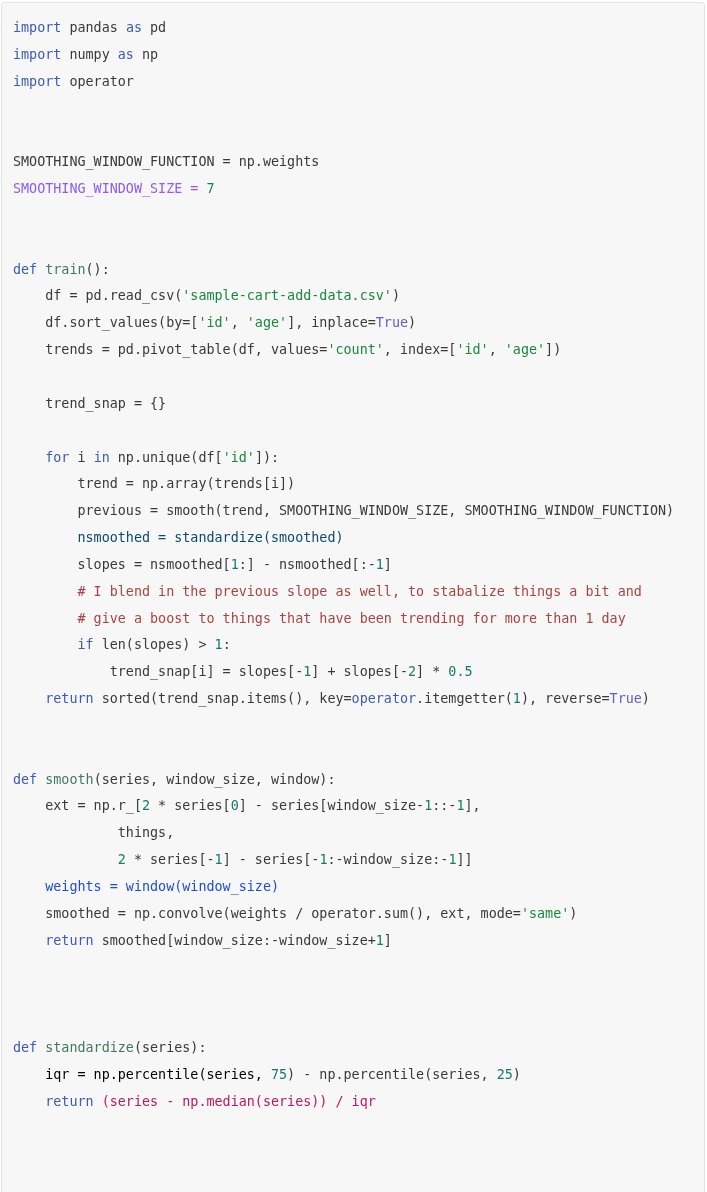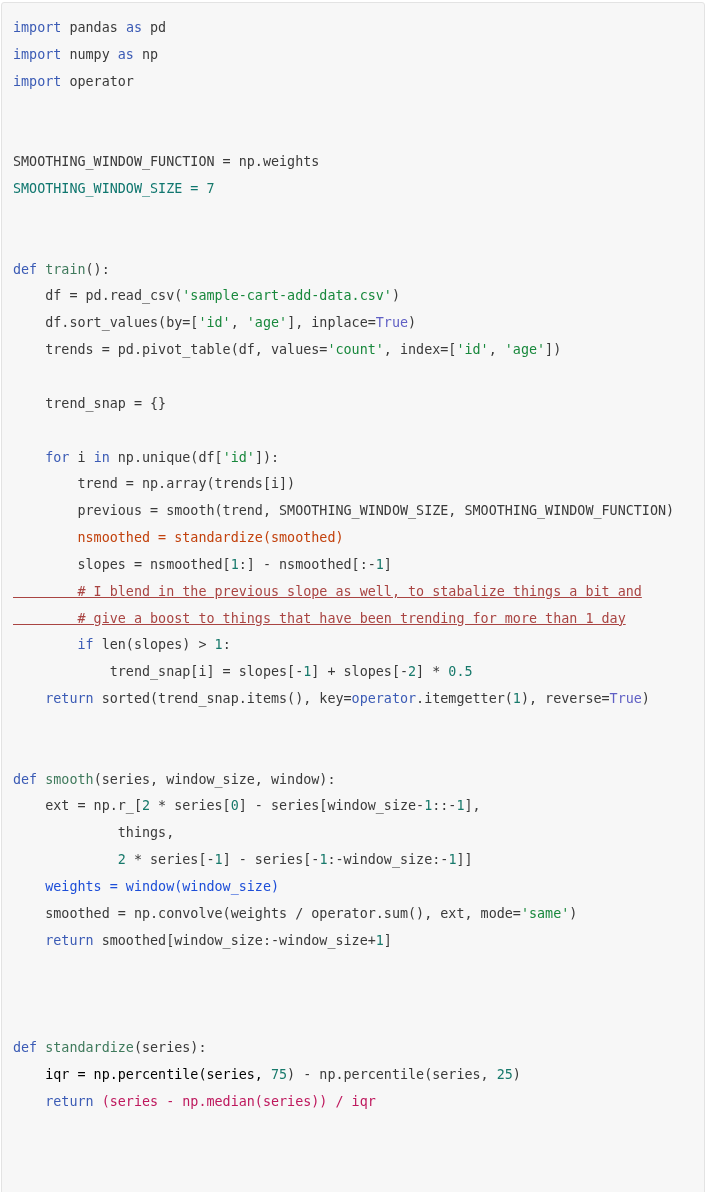--- a/index.html
+++ b/index.html
@@ -32,50 +32,50 @@
     font-size: 13.4px;
     line-height: 26.85px;
     color: #3a3a3a;
     white-space: pre;
     tab-size: 4;
     letter-spacing: 0;
   }
   .k   { color: #3b5bb5; }            
   .kc  { color: #5f5fc4; }            
   .s   { color: #18883c; }            
-  .c   { color: #a94442; text-decoration: underline; }            
+  .c   { color: #a94442; }            
   .n   { color: #17796b; }            
   .fn  { color: #3f7a5c; }            
   .mod { color: #3b5bb5; }            
   .p   { color: #3a3a3a; }            
 </style>
 </head>
 <body>
 
 <div id="code-block" style="background: rgb(247, 247, 247); border-color: rgb(227, 227, 227);">
   <pre class="code" id="code-text" style="color: rgb(58, 58, 58);"><span><span class="k" style="color: rgb(59, 91, 181);">import</span><span class="p" style="color: rgb(58, 58, 58);"> pandas </span><span class="k" style="color: rgb(59, 91, 181);">as</span><span class="p" style="color: rgb(58, 58, 58);"> pd</span></span>
 <span><span class="k" style="color: rgb(59, 91, 181);">import</span><span class="p" style="color: rgb(58, 58, 58);"> numpy </span><span class="k" style="color: rgb(59, 91, 181);">as</span><span class="p" style="color: rgb(58, 58, 58);"> np</span></span>
 <span><span class="k" style="color: rgb(59, 91, 181);">import</span><span class="p" style="color: rgb(58, 58, 58);"> operator</span></span>
 <span></span>
 <span></span>
 <span><span class="p" style="color: rgb(58, 58, 58);">SMOOTHING_WINDOW_FUNCTION = np.weights</span></span>
-<span><span class="p" style="color: #0f766e;">SMOOTHING_WINDOW_SIZE = </span><span class="n" style="color: rgb(23, 121, 107);">7</span></span>
+<span><span class="p" style="color: #8b5cf6;">SMOOTHING_WINDOW_SIZE = </span><span class="n" style="color: rgb(23, 121, 107);">7</span></span>
 <span></span>
 <span></span>
 <span><span class="k" style="color: rgb(59, 91, 181);">def</span><span class="p" style="color: rgb(58, 58, 58);"> </span><span class="fn" style="color: rgb(63, 122, 92);">train</span><span class="p" style="color: rgb(58, 58, 58);">():</span></span>
 <span><span class="p" style="color: rgb(58, 58, 58);">    df = pd.read_csv(</span><span class="s" style="color: rgb(24, 136, 60);">'sample-cart-add-data.csv'</span><span class="p" style="color: rgb(58, 58, 58);">)</span></span>
 <span><span class="p" style="color: rgb(58, 58, 58);">    df.sort_values(by=[</span><span class="s" style="color: rgb(24, 136, 60);">'id'</span><span class="p" style="color: rgb(58, 58, 58);">, </span><span class="s" style="color: rgb(24, 136, 60);">'age'</span><span class="p" style="color: rgb(58, 58, 58);">], inplace=</span><span class="kc" style="color: rgb(95, 95, 196);">True</span><span class="p" style="color: rgb(58, 58, 58);">)</span></span>
 <span><span class="p" style="color: rgb(58, 58, 58);">    trends = pd.pivot_table(df, values=</span><span class="s" style="color: rgb(24, 136, 60);">'count'</span><span class="p" style="color: rgb(58, 58, 58);">, index=[</span><span class="s" style="color: rgb(24, 136, 60);">'id'</span><span class="p" style="color: rgb(58, 58, 58);">, </span><span class="s" style="color: rgb(24, 136, 60);">'age'</span><span class="p" style="color: rgb(58, 58, 58);">])</span></span>
 <span></span>
 <span><span class="p" style="color: rgb(58, 58, 58);">    trend_snap = {}</span></span>
 <span></span>
 <span><span class="p" style="color: rgb(58, 58, 58);">    </span><span class="k" style="color: rgb(59, 91, 181);">for</span><span class="p" style="color: rgb(58, 58, 58);"> i </span><span class="k" style="color: rgb(59, 91, 181);">in</span><span class="p" style="color: rgb(58, 58, 58);"> np.unique(df[</span><span class="s" style="color: rgb(24, 136, 60);">'id'</span><span class="p" style="color: rgb(58, 58, 58);">]):</span></span>
 <span><span class="p" style="color: rgb(58, 58, 58);">        trend = np.array(trends[i])</span></span>
 <span><span class="p" style="color: rgb(58, 58, 58);">        previous = smooth(trend, SMOOTHING_WINDOW_SIZE, SMOOTHING_WINDOW_FUNCTION)</span></span>
-<span><span class="p" style="color: #c2410c;">        nsmoothed = standardize(smoothed)</span></span>
+<span><span class="p" style="color: #0c4a6e;">        nsmoothed = standardize(smoothed)</span></span>
 <span><span class="p" style="color: rgb(58, 58, 58);">        slopes = nsmoothed[</span><span class="n" style="color: rgb(23, 121, 107);">1</span><span class="p" style="color: rgb(58, 58, 58);">:] - nsmoothed[:-</span><span class="n" style="color: rgb(23, 121, 107);">1</span><span class="p" style="color: rgb(58, 58, 58);">]</span></span>
 <span><span class="c" style="color: rgb(169, 68, 66);">        # I blend in the previous slope as well, to stabalize things a bit and</span></span>
 <span><span class="c" style="color: rgb(169, 68, 66);">        # give a boost to things that have been trending for more than 1 day</span></span>
 <span><span class="p" style="color: rgb(58, 58, 58);">        </span><span class="k" style="color: rgb(59, 91, 181);">if</span><span class="p" style="color: rgb(58, 58, 58);"> len(slopes) &gt; </span><span class="n" style="color: rgb(23, 121, 107);">1</span><span class="p" style="color: rgb(58, 58, 58);">:</span></span>
 <span><span class="p" style="color: rgb(58, 58, 58);">            trend_snap[i] = slopes[-</span><span class="n" style="color: rgb(23, 121, 107);">1</span><span class="p" style="color: rgb(58, 58, 58);">] + slopes[-</span><span class="n" style="color: rgb(23, 121, 107);">2</span><span class="p" style="color: rgb(58, 58, 58);">] * </span><span class="n" style="color: rgb(23, 121, 107);">0.5</span></span>
 <span><span class="p" style="color: rgb(58, 58, 58);">    </span><span class="k" style="color: rgb(59, 91, 181);">return</span><span class="p" style="color: rgb(58, 58, 58);"> sorted(trend_snap.items(), key=</span><span class="mod" style="color: rgb(59, 91, 181);">operator</span><span class="p" style="color: rgb(58, 58, 58);">.itemgetter(</span><span class="n" style="color: rgb(23, 121, 107);">1</span><span class="p" style="color: rgb(58, 58, 58);">), reverse=</span><span class="kc" style="color: rgb(95, 95, 196);">True</span><span class="p" style="color: rgb(58, 58, 58);">)</span></span>
 <span></span>
 <span></span>
 <span><span class="k" style="color: rgb(59, 91, 181);">def</span><span class="p" style="color: rgb(58, 58, 58);"> </span><span class="fn" style="color: rgb(63, 122, 92);">smooth</span><span class="p" style="color: rgb(58, 58, 58);">(series, window_size, window):</span></span>
 <span><span class="p" style="color: rgb(58, 58, 58);">    ext = np.r_[</span><span class="n" style="color: rgb(23, 121, 107);">2</span><span class="p" style="color: rgb(58, 58, 58);"> * series[</span><span class="n" style="color: rgb(23, 121, 107);">0</span><span class="p" style="color: rgb(58, 58, 58);">] - series[window_size-</span><span class="n" style="color: rgb(23, 121, 107);">1</span><span class="p" style="color: rgb(58, 58, 58);">::-</span><span class="n" style="color: rgb(23, 121, 107);">1</span><span class="p" style="color: rgb(58, 58, 58);">],</span></span>

